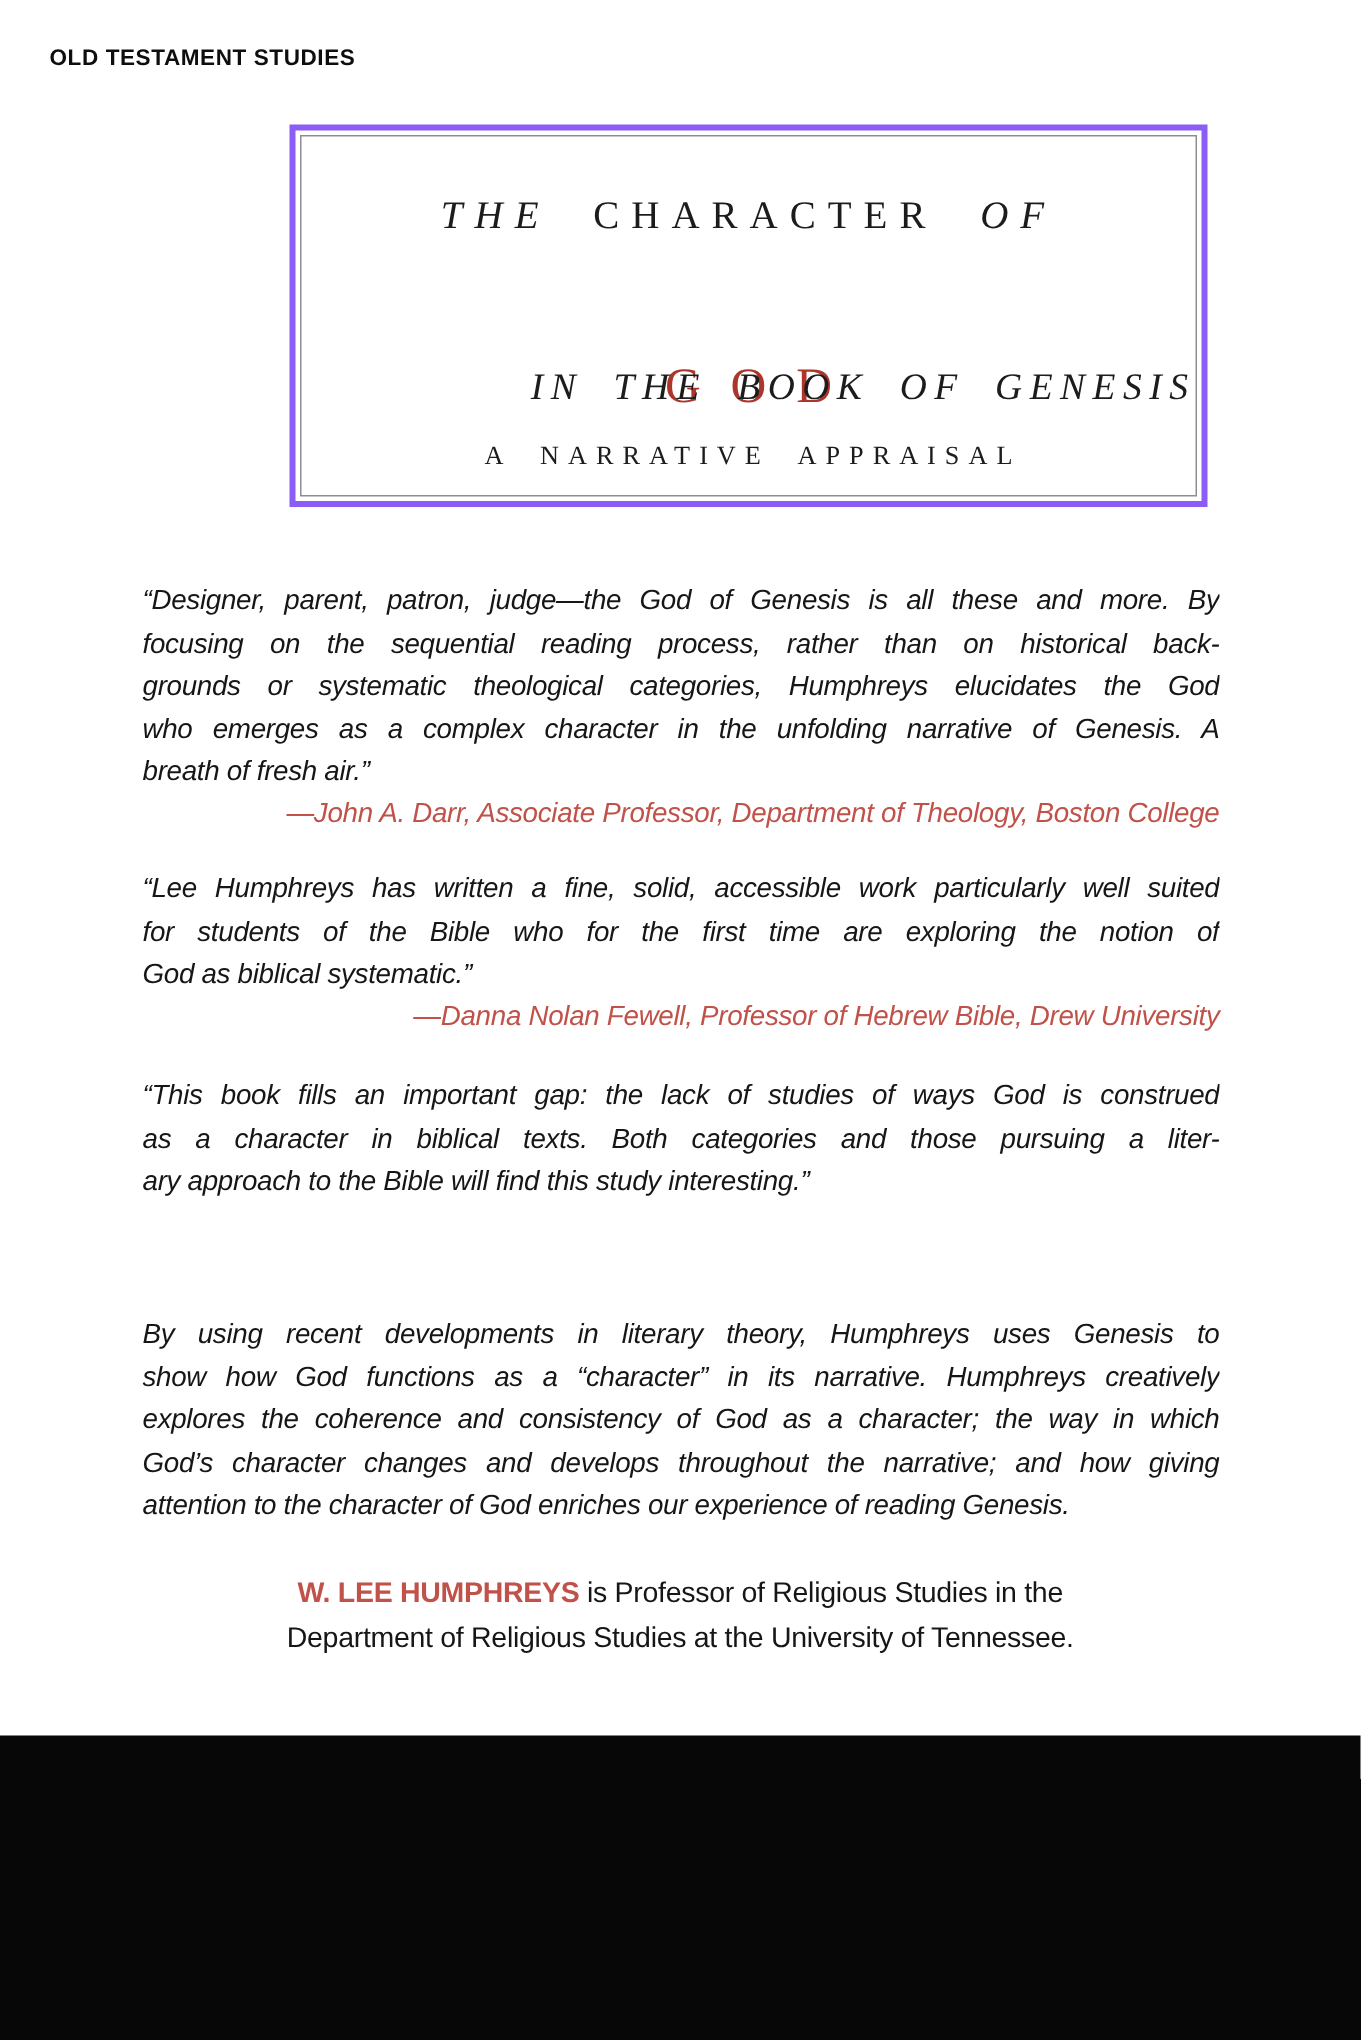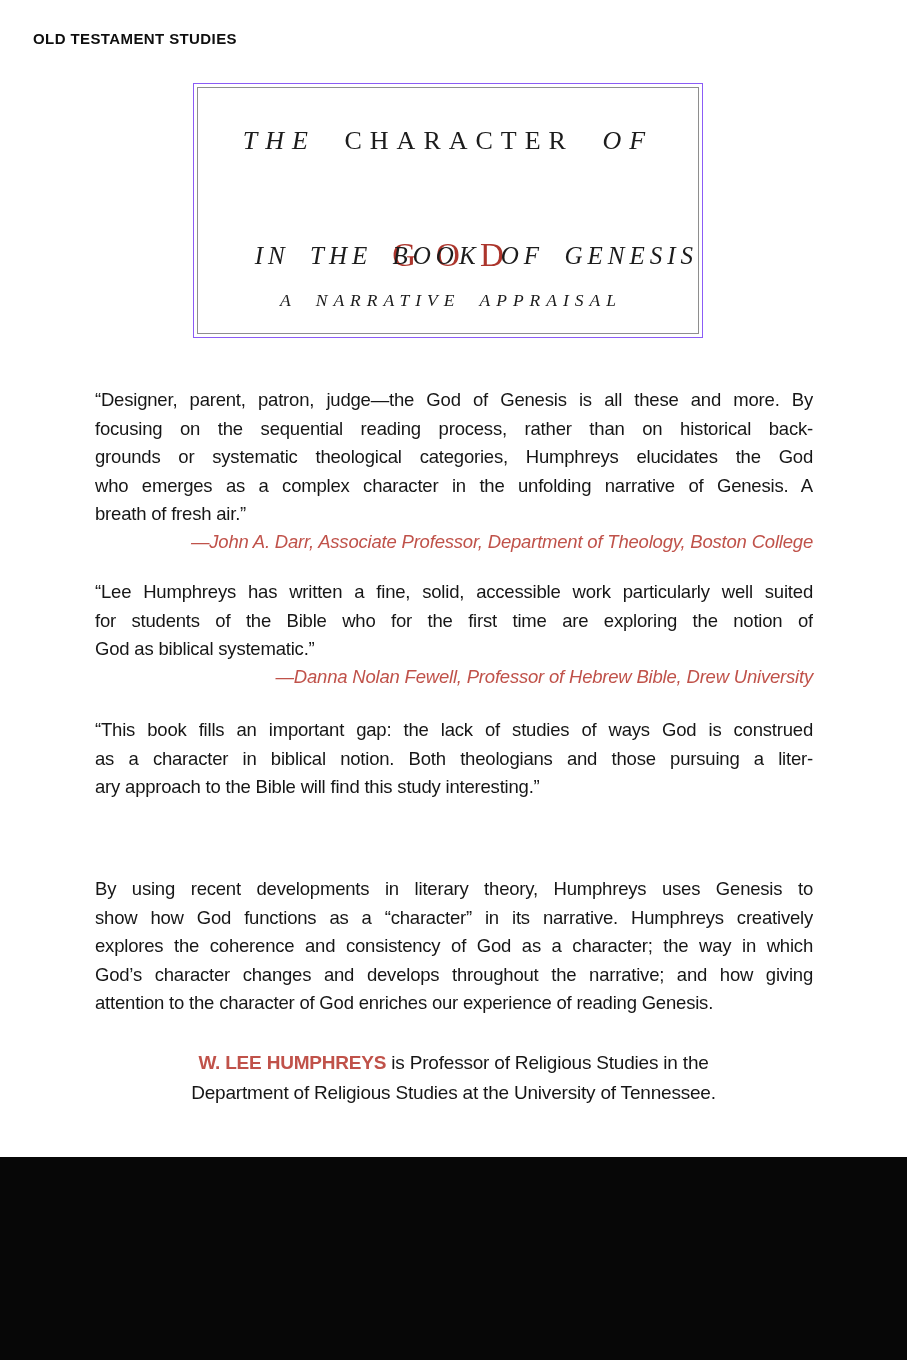--- a/index.html
+++ b/index.html
@@ -7,35 +7,35 @@
     width:907px;height:1360px;position:relative;background:#ffffff;
     font-family:"Liberation Sans",sans-serif;color:#161616;overflow:hidden;
   }
   
   .series-label{
     position:absolute;left:33px;top:30px;
     font-size:15px;font-weight:700;letter-spacing:.4px;color:#0e0e0e;
   }
   
   .title-box{
-    position:absolute;left:193px;top:83px;width:510px;height:255px;
-    border:1px solid #8b5cf6;padding:3px;box-sizing:border-box;background:#fff;
+    position:absolute;left:193px;top:83px;width:612px;height:255px;
+    border:4px solid #8b5cf6;padding:3px;box-sizing:border-box;background:#fff;
   }
   .title-box-inner{
     width:100%;height:100%;border:1px solid #8e8e8e;position:relative;box-sizing:border-box;
     font-family:"Liberation Serif",serif;text-align:center;
   }
   .t-line1{position:absolute;left:0;right:0;top:38px;font-size:26px;letter-spacing:8px;word-spacing:14px;color:#1c1c1c;}
   .t-line1 .ital{font-style:italic;}
   .t-god{position:absolute;left:0;right:0;top:101px;font-size:33px;letter-spacing:20px;text-indent:20px;}
   .t-sub{position:absolute;left:0;right:0;top:154px;font-size:25px;font-style:italic;letter-spacing:5px;word-spacing:9px;text-indent:5px;color:#1c1c1c;text-align:right;}
-  .t-tag{position:absolute;left:0;right:0;top:202px;font-size:17.5px;font-style:italic;letter-spacing:6px;word-spacing:9px;text-indent:6px;color:#1c1c1c;}
+  .t-tag{position:absolute;left:0;right:0;top:202px;font-size:17.5px;letter-spacing:6px;word-spacing:9px;text-indent:6px;color:#1c1c1c;}
   
   .block{position:absolute;left:95px;width:718px;font-size:18.5px;line-height:28.6px;letter-spacing:-0.2px;}
-  .jline{text-align:justify;text-align-last:justify;white-space:nowrap;overflow:hidden;}
+  .jline{text-align:justify;text-align-last:justify;white-space:nowrap;overflow:hidden;font-style:italic;}
   .jline.last{text-align-last:left;}
   .aline{text-align:right;white-space:nowrap;}
   .attribution{text-align:right;margin-top:-1px;white-space:nowrap;font-style:italic;}
   .red{color:var(--accent-red);}
   .q1{top:386px;}  .q2{top:578px;}  .q3{top:716px;}  .desc{top:875px;}
   
   .bio{position:absolute;left:173px;top:1048px;width:561px;text-align:center;
        font-size:19px;line-height:30px;letter-spacing:-0.2px;}
   .bio .name{font-weight:700;}
   
@@ -75,21 +75,21 @@
       <div class="jline">“Lee Humphreys has written a fine, solid, accessible work particularly well suited</div>
       <div class="jline">for students of the Bible who for the first time are exploring the notion of</div>
       <div class="jline last">God as biblical systematic.”</div>
     </div>
   <div class="attribution red">—Danna Nolan Fewell, Professor of Hebrew Bible, Drew University</div>
 </div>
 
 <div class="block q3">
   <div>
       <div class="jline">“This book fills an important gap: the lack of studies of ways God is construed</div>
-      <div class="jline">as a character in biblical notion. Both theologians and those pursuing a liter-</div>
+      <div class="jline">as a character in biblical texts. Both categories and those pursuing a liter-</div>
       <div class="jline last">ary approach to the Bible will find this study interesting.”</div>
     </div>
 </div>
 
 <div class="block desc">
   <div>
       <div class="jline">By using recent developments in literary theory, Humphreys uses Genesis to</div>
       <div class="jline">show how God functions as a “character” in its narrative. Humphreys creatively</div>
       <div class="jline">explores the coherence and consistency of God as a character; the way in which</div>
       <div class="jline">God’s character changes and develops throughout the narrative; and how giving</div>

